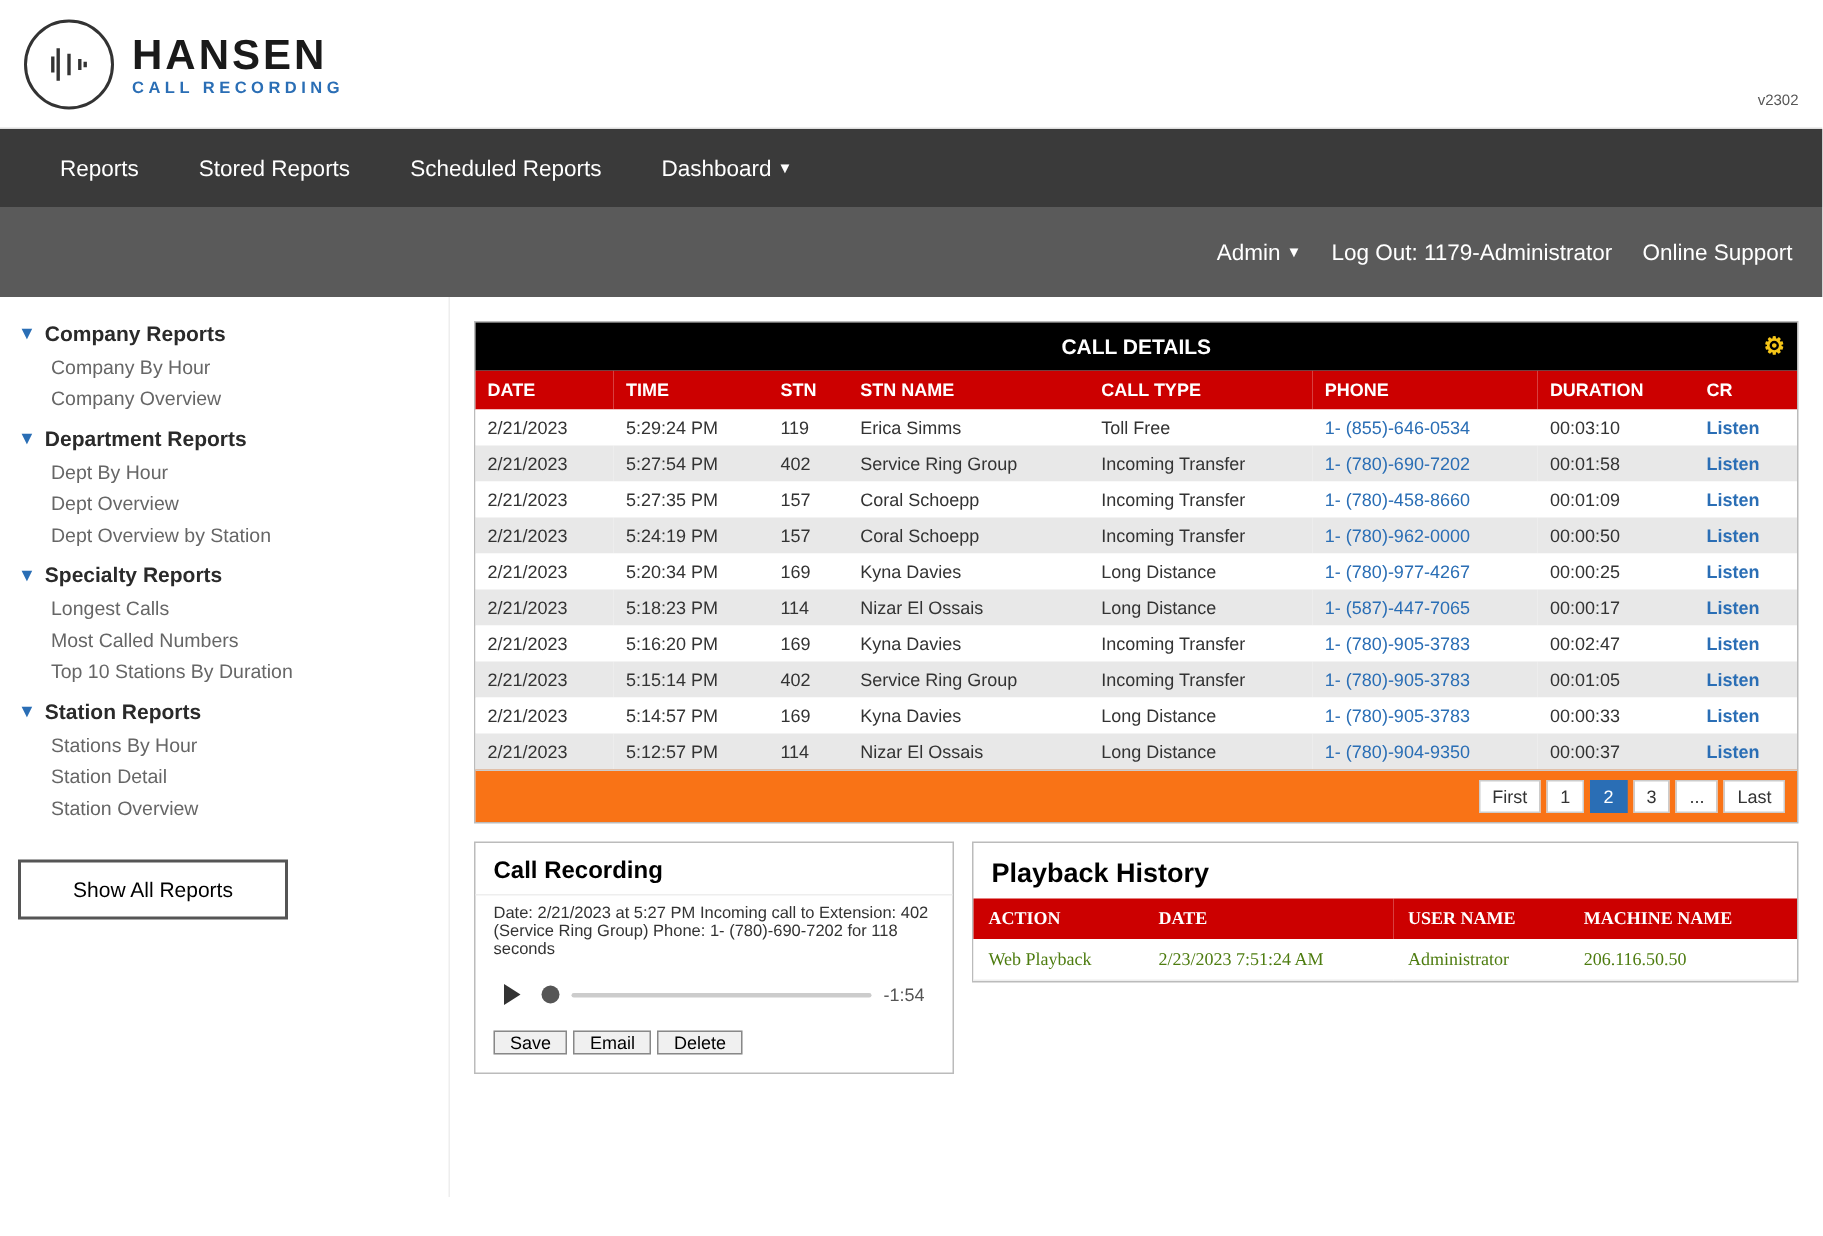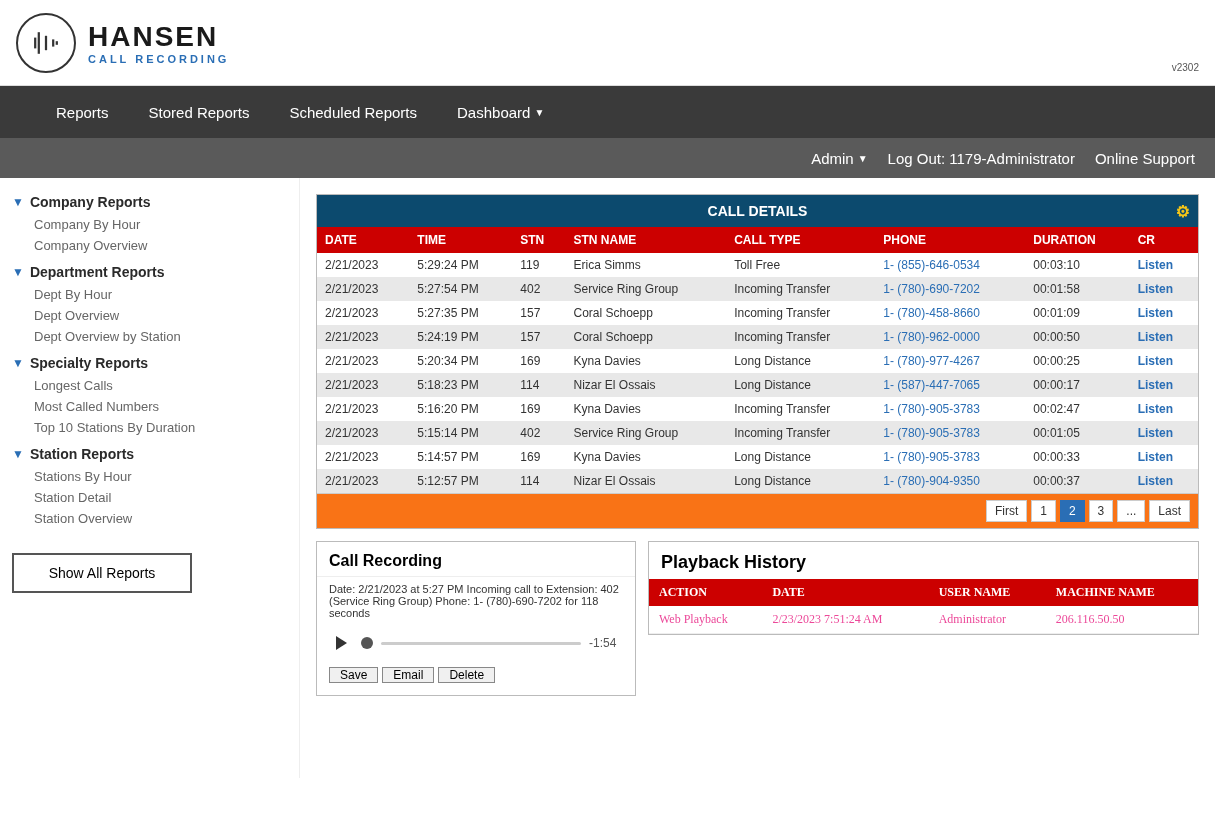--- a/index.html
+++ b/index.html
@@ -9,46 +9,46 @@
     .header { display: flex; align-items: center; justify-content: space-between; padding: 8px 16px; border-bottom: 1px solid #ddd; background: #fff; height: 86px; }
     .logo-area { display: flex; align-items: center; gap: 12px; }
     .logo-circle { width: 60px; height: 60px; border-radius: 50%; border: 2px solid #333; display: flex; align-items: center; justify-content: center; }
     .logo-circle svg { width: 36px; height: 36px; }
     .logo-text { display: flex; flex-direction: column; }
     .logo-main { font-size: 28px; font-weight: 900; letter-spacing: 2px; color: #1a1a1a; }
     .logo-sub { font-size: 11px; font-weight: 700; letter-spacing: 3px; color: #2a6eb5; }
     .version { font-size: 10px; color: #555; align-self: flex-end; padding-bottom: 4px; }
 
     
-    .nav { background: #3a3a3a; display: flex; align-items: center; padding: 0 36px; height: 52px; }
+    .nav { background: #3a3a3a; display: flex; align-items: center; padding: 0 20px; height: 52px; }
     .nav-item { color: #fff; font-size: 15px; padding: 0 20px; cursor: pointer; height: 52px; display: flex; align-items: center; white-space: nowrap; }
     .nav-dropdown { display: flex; align-items: center; gap: 4px; }
     .dropdown-arrow { font-size: 10px; }
 
     
-    .sub-nav { background: #5a5a5a; display: flex; align-items: center; justify-content: flex-end; padding: 0 20px; height: 40px; gap: 20px; }
+    .sub-nav { background: #5a5a5a; display: flex; align-items: center; justify-content: flex-end; padding: 0 20px; height: 60px; gap: 20px; }
     .sub-nav-item { color: #fff; font-size: 15px; cursor: pointer; display: flex; align-items: center; gap: 4px; }
 
     
     .main { display: flex; min-height: 600px; }
 
     
     .sidebar { width: 300px; min-width: 300px; padding: 16px 12px; background: #fff; border-right: 1px solid #eee; }
     .sidebar-section { margin-bottom: 8px; }
     .sidebar-section-title { font-size: 14px; font-weight: 700; color: #2a2a2a; display: flex; align-items: center; gap: 6px; margin-bottom: 4px; cursor: pointer; }
     .sidebar-section-title .arrow { color: #2a6eb5; font-size: 12px; }
     .sidebar-item { font-size: 13px; color: #666; padding: 3px 0 3px 22px; cursor: pointer; }
     .show-all-btn { margin-top: 16px; border: 2px solid #555; background: #fff; padding: 10px 20px; font-size: 14px; cursor: pointer; width: 180px; }
 
     
     .content { flex: 1; padding: 16px; }
 
     
     .call-details-wrapper { border: 1px solid #bbb; margin-bottom: 12px; }
-    .call-details-title-row { background: #0c4a6e; color: #fff; text-align: center; font-size: 14px; font-weight: 700; padding: 8px; display: flex; align-items: center; justify-content: center; position: relative; }
+    .call-details-title-row { background: #000000; color: #fff; text-align: center; font-size: 14px; font-weight: 700; padding: 8px; display: flex; align-items: center; justify-content: center; position: relative; }
     .call-details-title-row .gear-icon { position: absolute; right: 8px; font-size: 16px; color: #f5c518; cursor: pointer; }
     table.call-table { width: 100%; border-collapse: collapse; }
     table.call-table thead tr { background: #cc0000; }
     table.call-table thead th { color: #fff; font-size: 12px; font-weight: 700; padding: 6px 8px; text-align: left; white-space: nowrap; }
     table.call-table tbody tr:nth-child(even) { background: #e8e8e8; }
     table.call-table tbody tr:nth-child(odd) { background: #fff; }
     table.call-table tbody td { padding: 5px 8px; font-size: 12px; color: #333; white-space: nowrap; }
     table.call-table tbody td.phone-link { color: #2a6eb5; cursor: pointer; }
     table.call-table tbody td.listen-link { color: #2a6eb5; cursor: pointer; font-weight: 600; }
 
@@ -70,21 +70,21 @@
     .recording-actions { display: flex; gap: 4px; padding: 6px 12px 12px; }
     .action-btn { border: 1px solid #888; background: #f0f0f0; padding: 0 10px; font-size: 12px; cursor: pointer; }
 
     
     .playback-wrapper { border: 1px solid #bbb; }
     .playback-title { font-size: 18px; font-weight: 600; padding: 10px 12px 6px; }
     table.playback-table { width: 100%; border-collapse: collapse; font-family: Liberation Serif, serif; }
     table.playback-table thead tr { background: #cc0000; }
     table.playback-table thead th { color: #fff; font-size: 12px; font-weight: 700; padding: 6px 10px; text-align: left; }
     table.playback-table tbody tr { background: #fff; }
-    table.playback-table tbody td { padding: 6px 10px; font-size: 12px; color: #ec4899; border-bottom: 1px solid #eee; }
+    table.playback-table tbody td { padding: 6px 10px; font-size: 12px; color: #4d7c0f; border-bottom: 1px solid #eee; }
 
     
     .bottom-section { display: flex; gap: 12px; }
     .recording-left { flex: 0 0 auto; width: 320px; }
     .playback-right { flex: 1; }
   </style>
 </head>
 <body>
 
 <div class="header">

